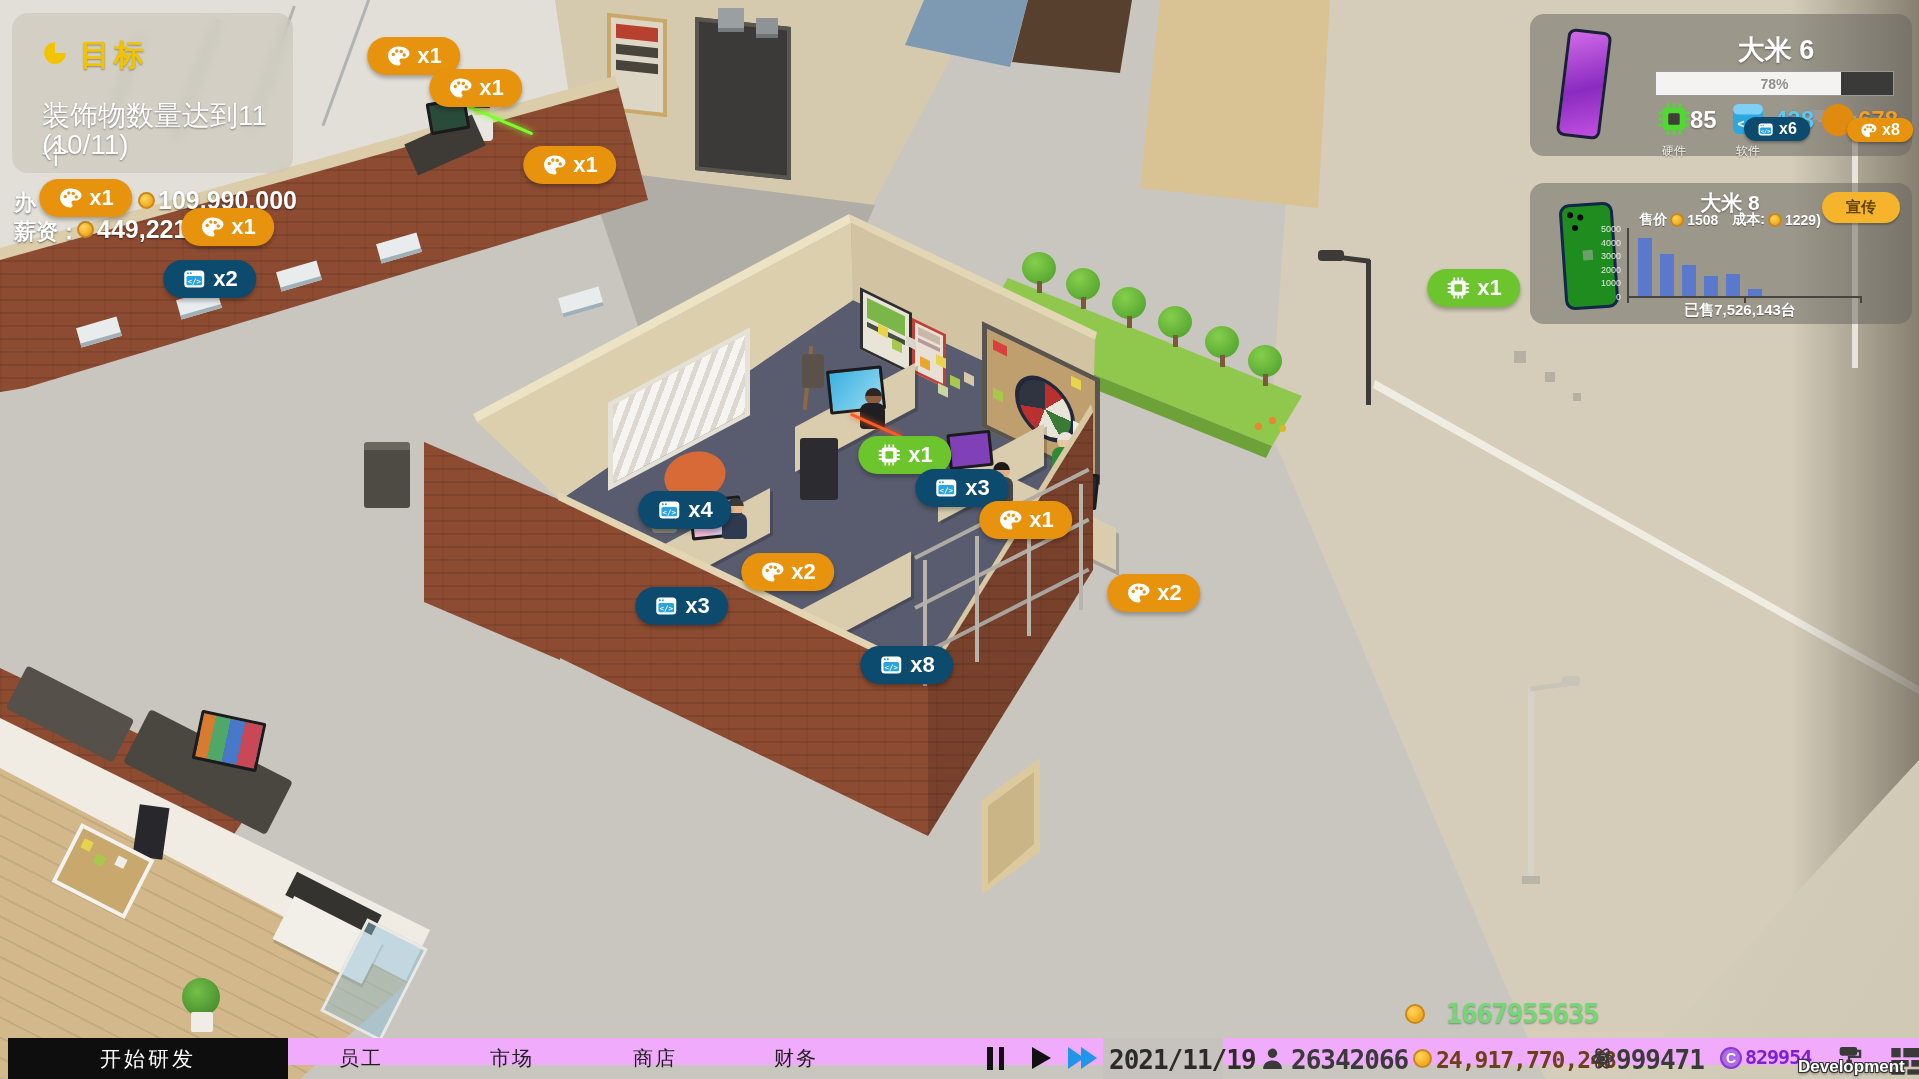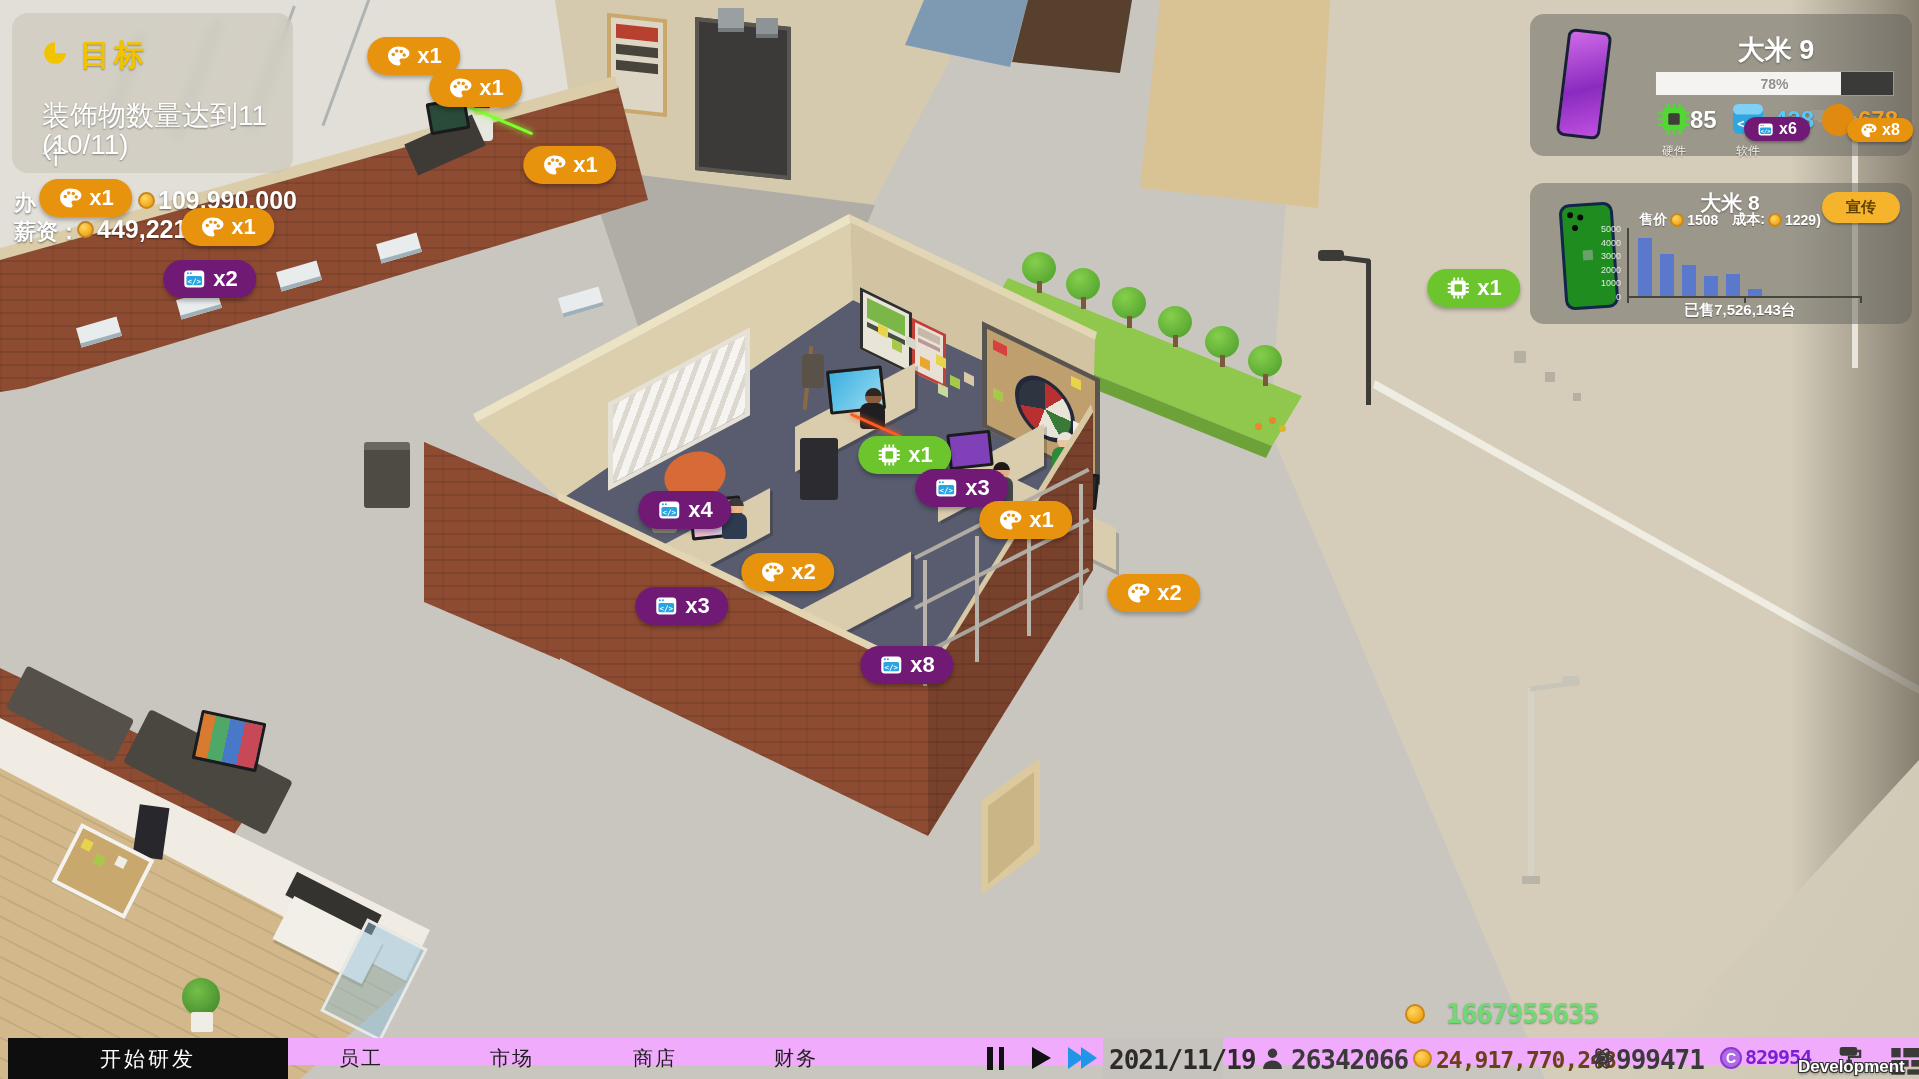--- a/index.html
+++ b/index.html
@@ -9,21 +9,21 @@
   .abs{position:absolute;}
 
   
   .badge{position:absolute;transform:translate(-50%,-50%);display:flex;align-items:center;gap:7px;
          padding:6px 19px;border-radius:24px;color:#fff;font-weight:bold;font-size:22px;
          white-space:nowrap;box-shadow:0 3px 4px rgba(0,0,0,.28);z-index:65;}
   .badge svg{width:24px;height:24px;display:block;}
   .badge.small{font-size:16px;padding:3px 13px;gap:5px;box-shadow:0 2px 3px rgba(0,0,0,.3);}
   .badge.small svg{width:17px;height:17px;}
   .badge.orange{background:#e8930d;}
-  .badge.blue{background:#701a75;align-items:center;}
+  .badge.blue{background:#0c4a6e;align-items:center;}
   .badge.green{background:#6cc52c;}
 
   
   #goal-panel{position:absolute;left:12px;top:13px;width:281px;height:160px;border-radius:16px;
               background:rgba(190,185,172,.42);backdrop-filter:blur(7px);z-index:60;}
   #goal-title{position:absolute;left:30px;top:22px;display:flex;align-items:center;gap:12px;
               color:#f2c400;font-size:30px;font-weight:bold;letter-spacing:4px;
               text-shadow:0 1px 2px rgba(0,0,0,.35);}
   #goal-title svg{width:26px;height:26px;}
   .goal-line{position:absolute;left:30px;color:#fff;font-size:28px;text-shadow:0 1px 2px rgba(0,0,0,.4);}
@@ -521,21 +521,21 @@
   <div class="hudtext" style="left:14px;top:188px;font-size:22px;">办</div>
   <span class="coin abs" style="left:138px;top:192px;width:17px;height:17px;z-index:55;"></span>
   <div class="hudtext" style="left:158px;top:186px;font-size:25px;">109,990,000</div>
   <div class="hudtext" style="left:14px;top:217px;font-size:22px;">薪资：</div>
   <span class="coin abs" style="left:77px;top:221px;width:17px;height:17px;z-index:55;"></span>
   <div class="hudtext" style="left:97px;top:215px;font-size:25px;">449,221</div>
 
   <div id="dev-panel" class="tr-panel">
     <div class="abs" style="left:32px;top:16px;width:38px;height:102px;border:3px solid #1b1e3a;border-radius:8px;
                 background:linear-gradient(160deg,#d06ae8,#8a2bc0 55%,#c050e0);transform:rotate(7deg);"></div>
-    <div class="panel-title" style="left:110px;top:18px;width:272px;text-align:center;font-size:27px;">大米 9</div>
+    <div class="panel-title" style="left:110px;top:18px;width:272px;text-align:center;font-size:27px;">大米 6</div>
     <div id="dev-progress">
       <div class="fill" style="width: 78%;"></div>
       <div class="ptext">78%</div>
     </div>
     <div class="stat" style="left:126px;top:87px;">
       <span>
         <svg width="36" height="36" viewBox="0 0 24 24">
             <g stroke="#52d832" stroke-width="1.8">
               <path d="M8 4.5v-3M12 4.5v-3M16 4.5v-3M8 22.5v-3M12 22.5v-3M16 22.5v-3M4.5 8h-3M4.5 12h-3M4.5 16h-3M22.5 8h-3M22.5 12h-3M22.5 16h-3"></path>
             </g>

